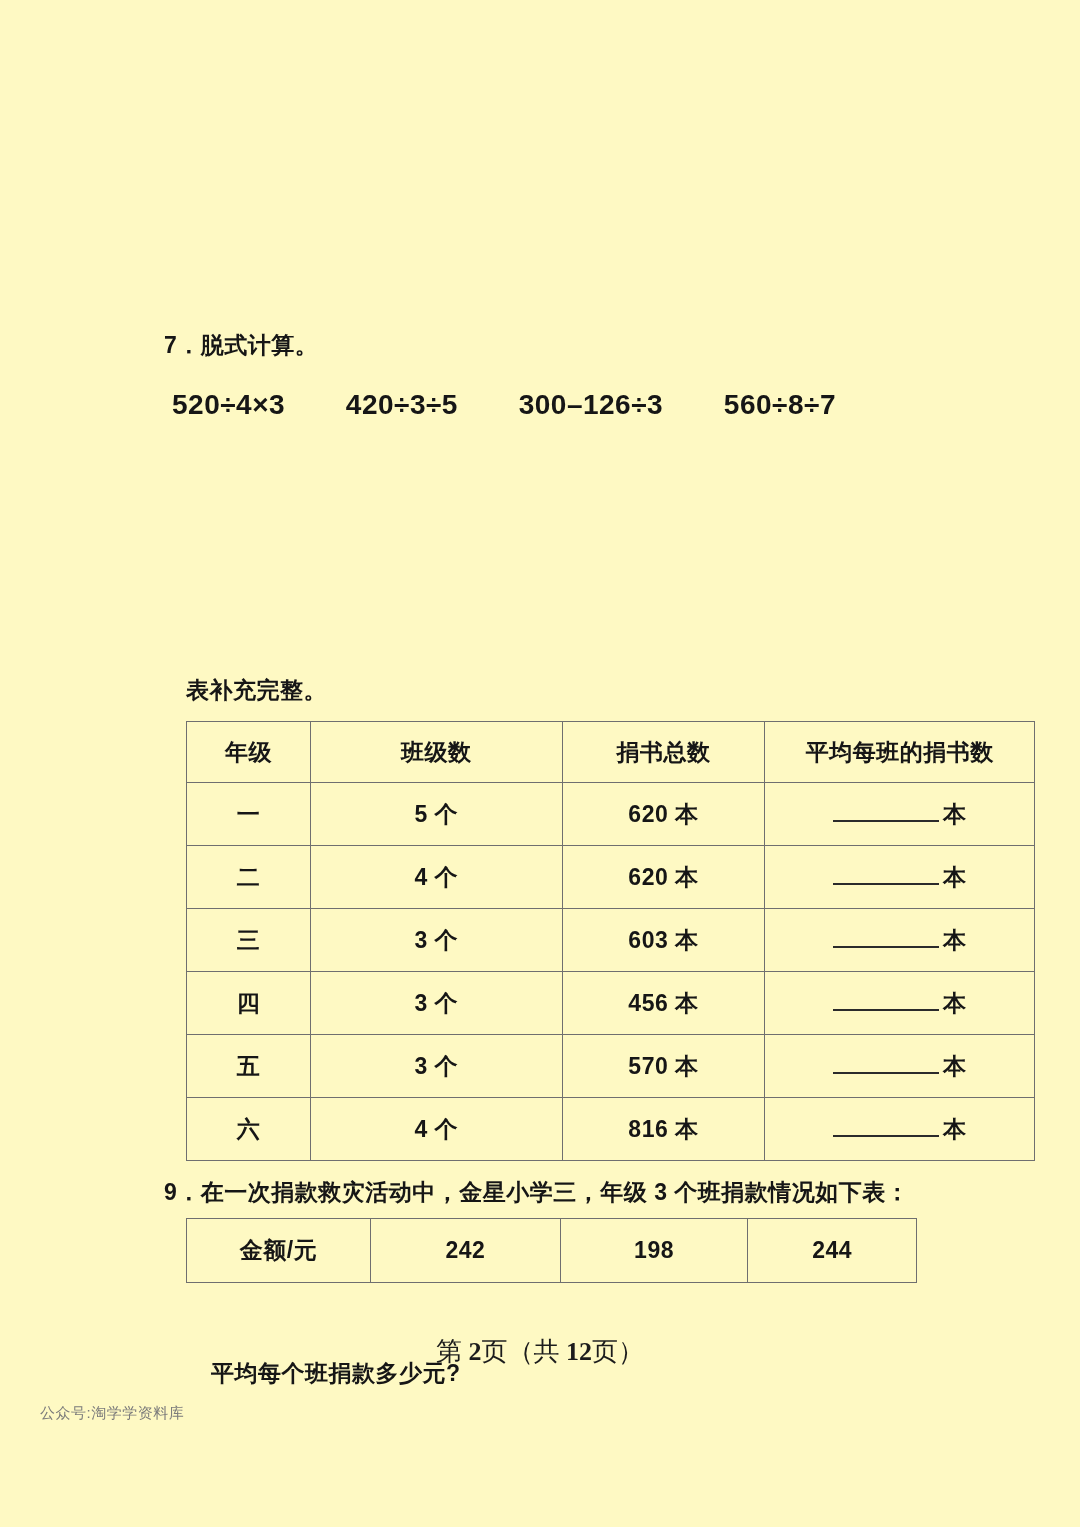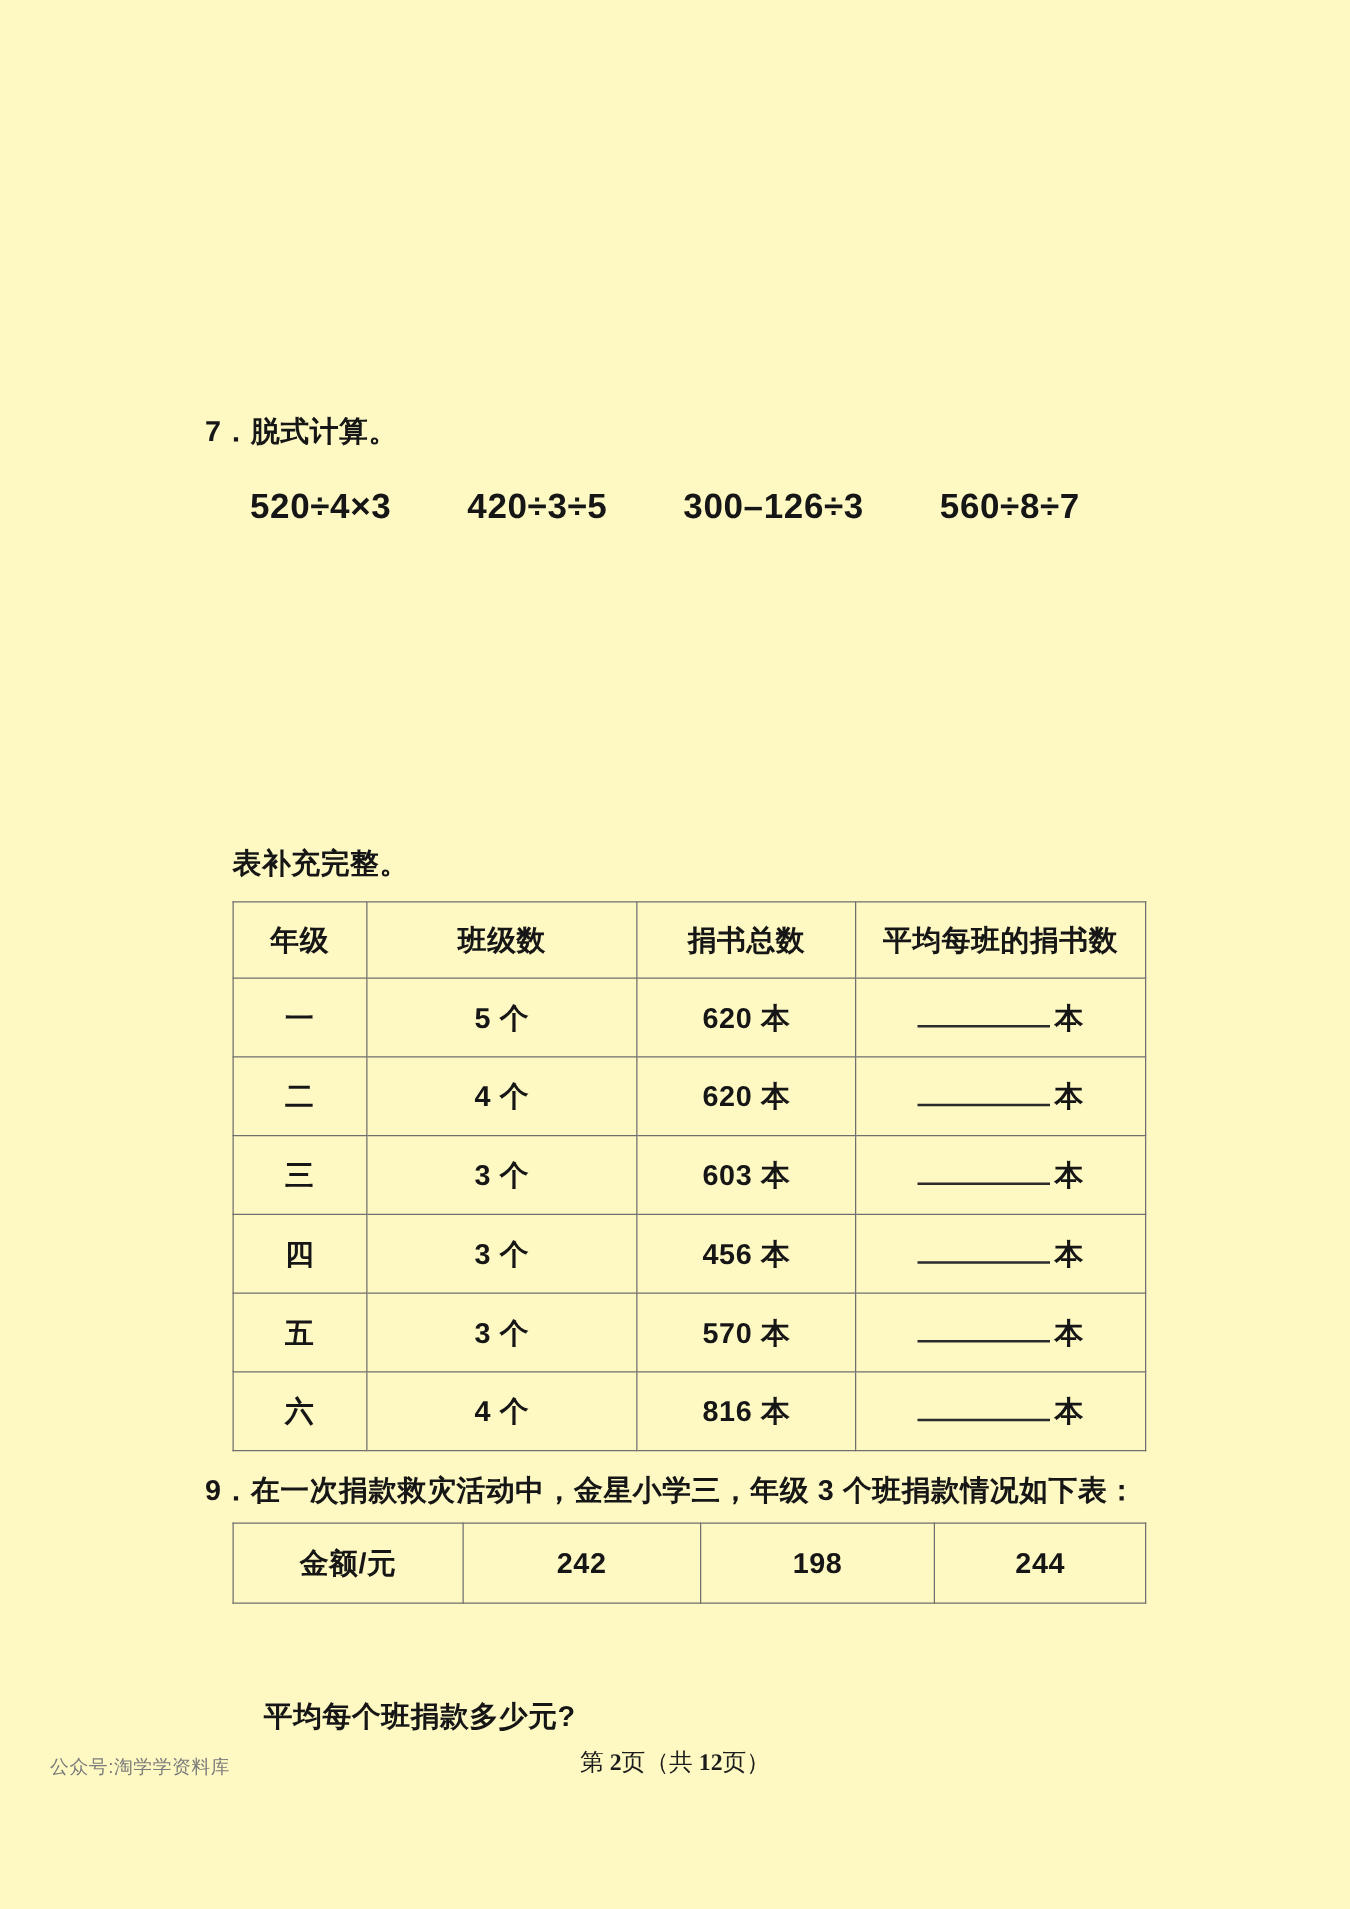--- a/index.html
+++ b/index.html
@@ -15,21 +15,21 @@
   }
   .abs { position: absolute; }
   .qtext {
     font-size: 23px;
     font-weight: 700;
     letter-spacing: 0.5px;
     white-space: nowrap;
     line-height: 1.25;
   }
   .expr-row {
-    left: 200px; top: 389px; width: 664px;
+    left: 172px; top: 389px; width: 664px;
     display: flex; justify-content: space-between;
   }
   .expr {
     font-size: 28px;
     font-weight: 700;
     letter-spacing: 0.5px;
     white-space: nowrap;
   }
   table.sheet {
     position: absolute;
@@ -41,37 +41,37 @@
     color: #161616;
   }
   table.sheet td {
     border: 1px solid #6f6f6f;
     text-align: center;
     vertical-align: middle;
     padding: 0;
     overflow: hidden;
     white-space: nowrap;
   }
-  #table-q8 { left: 186px; top: 721px; width: 731px; }
+  #table-q8 { left: 186px; top: 721px; width: 849px; }
   #table-q8 tr.hdr td { height: 60px; }
   #table-q8 tr.data td { height: 62px; }
   #table-q9 { left: 186px; top: 1218px; width: 731px; }
   #table-q9 tr td { height: 63px; }
   .blank {
     display: inline-block;
     width: 106px;
     height: 6px;
     border-bottom: 2px solid #2b2b2b;
     margin-right: 4px;
   }
   .footer {
-    left: 0; top: 1397px; width: 100%;
+    left: 0; top: 1334px; width: 100%;
     text-align: center;
     font-family: "Liberation Serif", "DejaVu Serif", serif;
-    font-size: 19px;
+    font-size: 26px;
     font-weight: 400;
     color: #1c1c1c;
   }
   .footer .num { font-weight: 700; }
   .watermark {
     left: 40px; top: 1404px;
     font-size: 15px;
     color: #7b7b7b;
     letter-spacing: 0.5px;
   }

